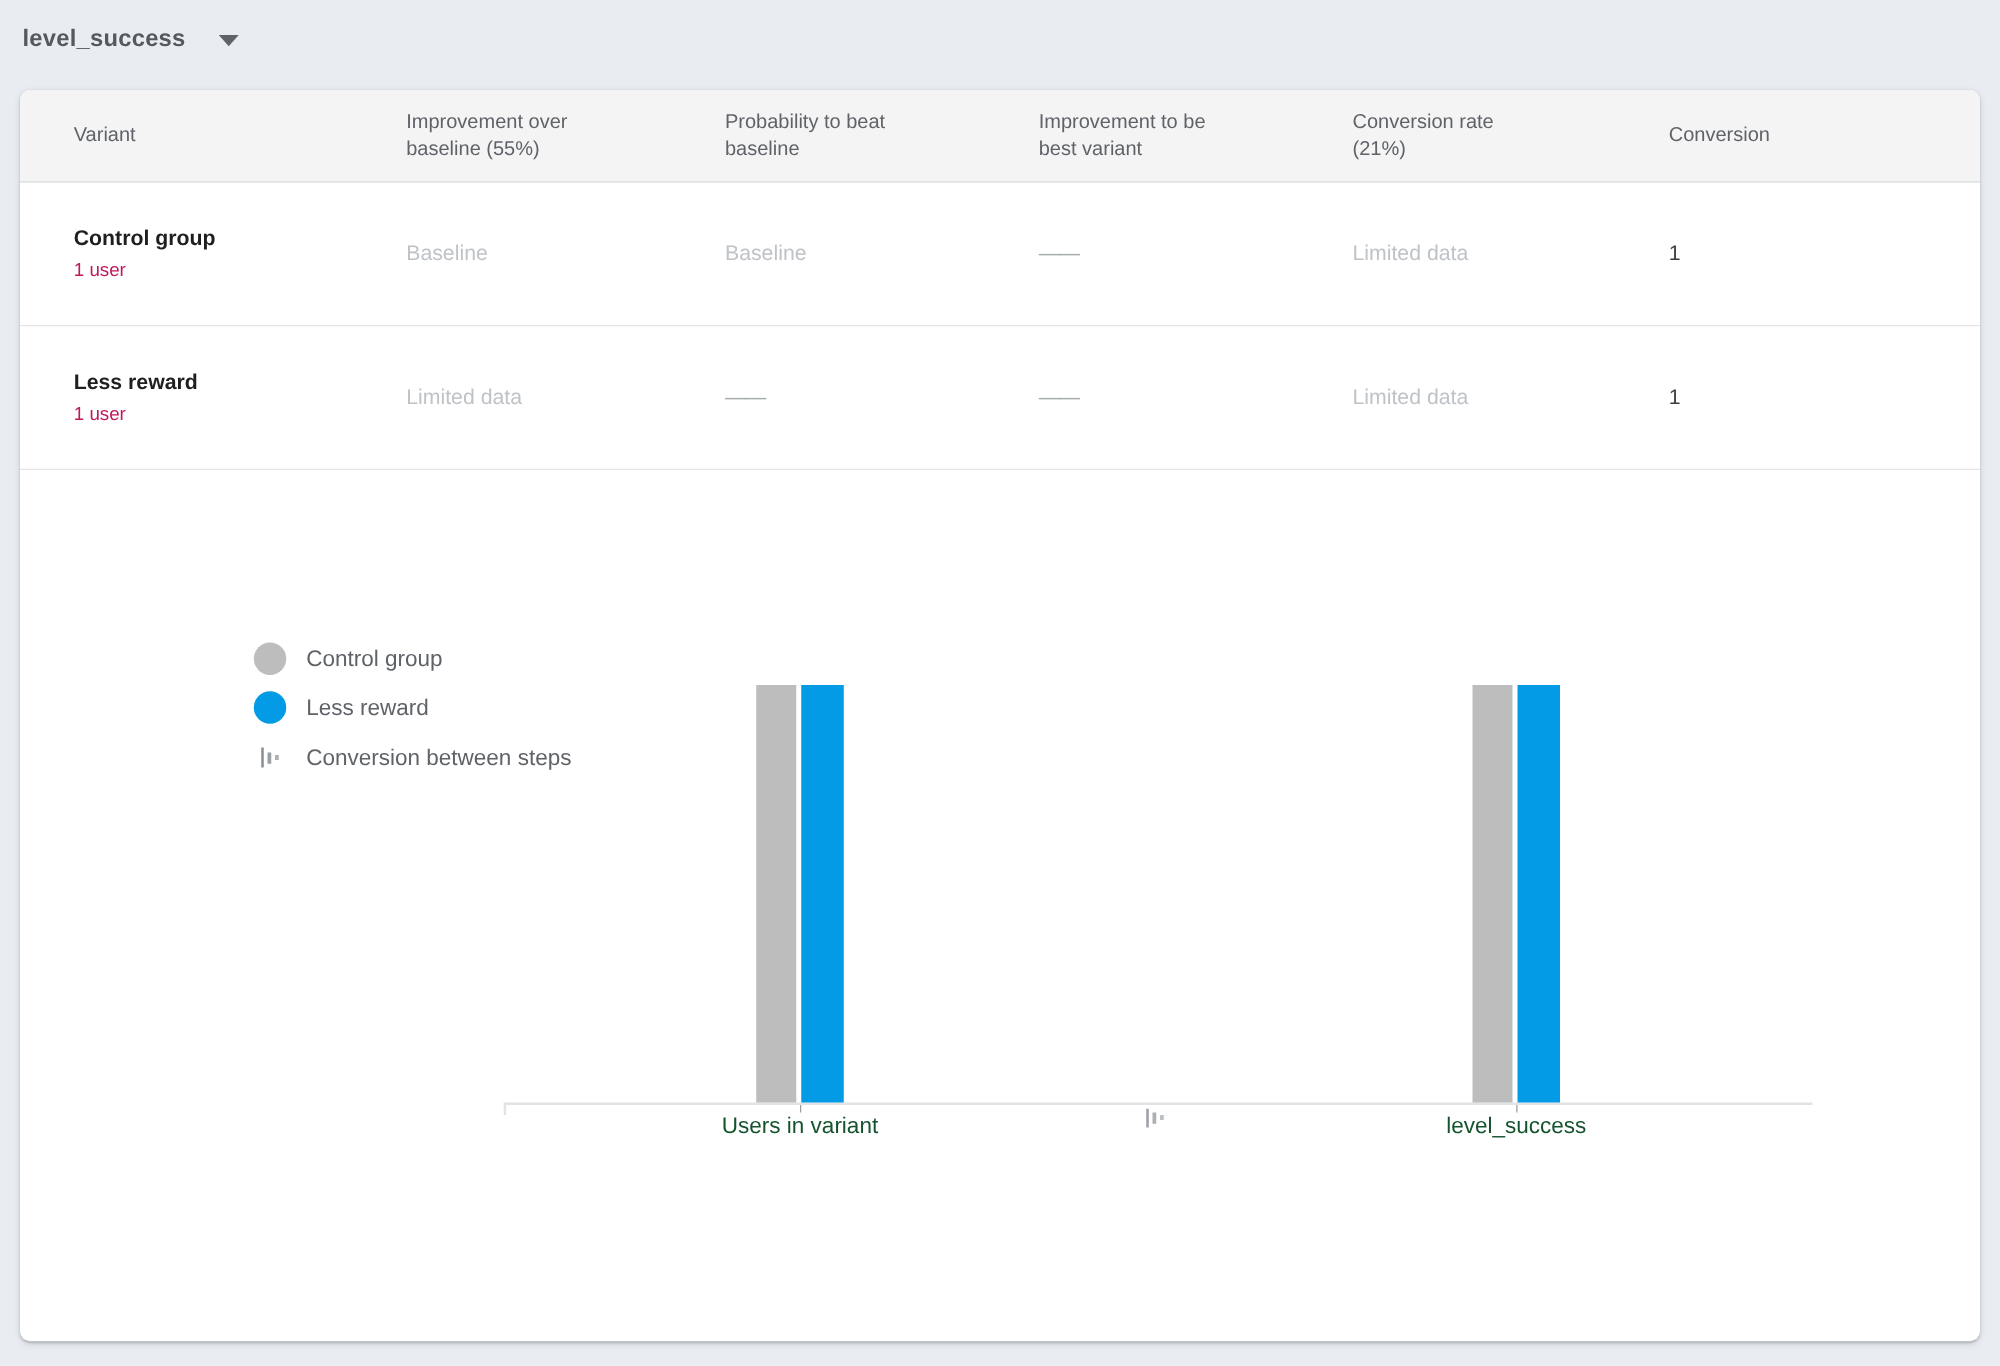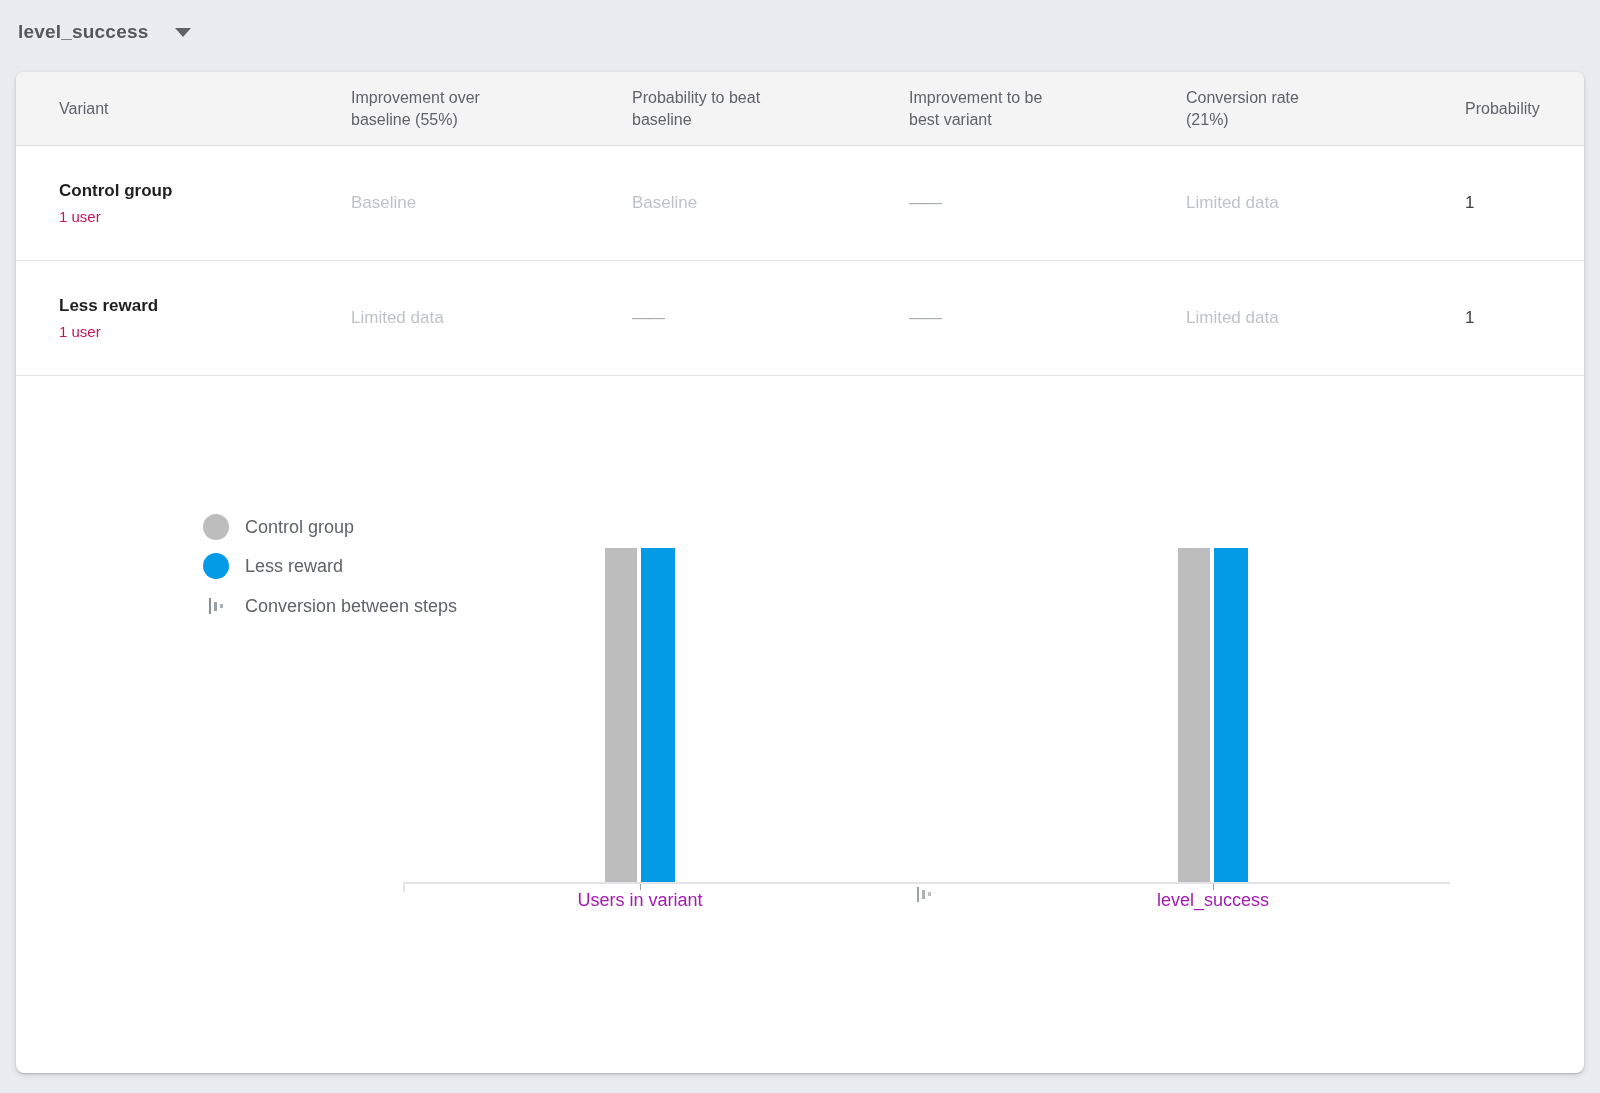--- a/index.html
+++ b/index.html
@@ -35,21 +35,20 @@
     background:#ffffff; border-radius:8px;
     box-shadow:0 1px 2px rgba(60,64,67,.28), 0 2px 6px rgba(60,64,67,.15);
     overflow:hidden;
   }
 
   
   .thead, .trow {
     display:grid;
     grid-template-columns:309px 255px 251px 251px 253px 1fr;
     align-items:center;
-    gap:26px;
   }
   .thead {
     height:74px; background:#f4f4f5;
     border-bottom:1px solid #dadce0;
     color:#5f6368; font-size:16px;
   }
   .thead .cell:first-child, .trow .cell:first-child { padding-left:43px; }
   .cell-inner { max-width:158px; line-height:22px; }
   .trow { height:115px; border-bottom:1px solid #e4e4e6; font-size:17px; }
   .variant-name { font-size:17px; font-weight:bold; color:#1f1f1f; margin-bottom:7px; }
@@ -76,21 +75,21 @@
   .bar-group  { position:absolute; bottom:191px; display:flex; align-items:flex-end; gap:4px; }
   .bar-group.g0 { left:589px; }
   .bar-group.g1 { left:1162px; }
   .bar { width:32px; }
   .bar.blue { width:34px; }
   .group-tick { position:absolute; top:812px; width:1px; height:6px; background:#9e9e9e; }
   .group-tick.g0 { left:624px; }
   .group-tick.g1 { left:1197px; }
   .cat-label {
     position:absolute; top:818px; transform:translateX(-50%);
-    font-size:18px; color:#a21caf; white-space:nowrap;
+    font-size:18px; color:#14532d; white-space:nowrap;
   }
   .cat-label.g0 { left:624px; }
   .cat-label.g1 { left:1197px; }
   .mid-steps { position:absolute; left:901px; top:813px; display:flex; align-items:center; gap:3px; height:18px; }
   .mid-steps .b1 { width:2px; height:15px; background:#9aa0a6; }
   .mid-steps .b2 { width:3px; height:9px;  background:#abb0b4; }
   .mid-steps .b3 { width:3px; height:4px;  background:#bcc1c5; }
 </style>
 </head>
 <body>
@@ -112,21 +111,21 @@
     <div class="cell">
         <div class="cell-inner">Probability to beat baseline</div>
       </div>
     <div class="cell">
         <div class="cell-inner">Improvement to be best variant</div>
       </div>
     <div class="cell">
         <div class="cell-inner">Conversion rate (21%)</div>
       </div>
     <div class="cell">
-        <div class="cell-inner">Probability</div>
+        <div class="cell-inner">Conversion</div>
       </div>
   </div>
 
   <div class="trow">
     <div class="cell">
       <div class="variant-name">Control group</div>
       <div class="variant-users">1 user</div>
     </div>
     <div class="cell val-muted">Baseline</div>
     <div class="cell val-muted">Baseline</div>

